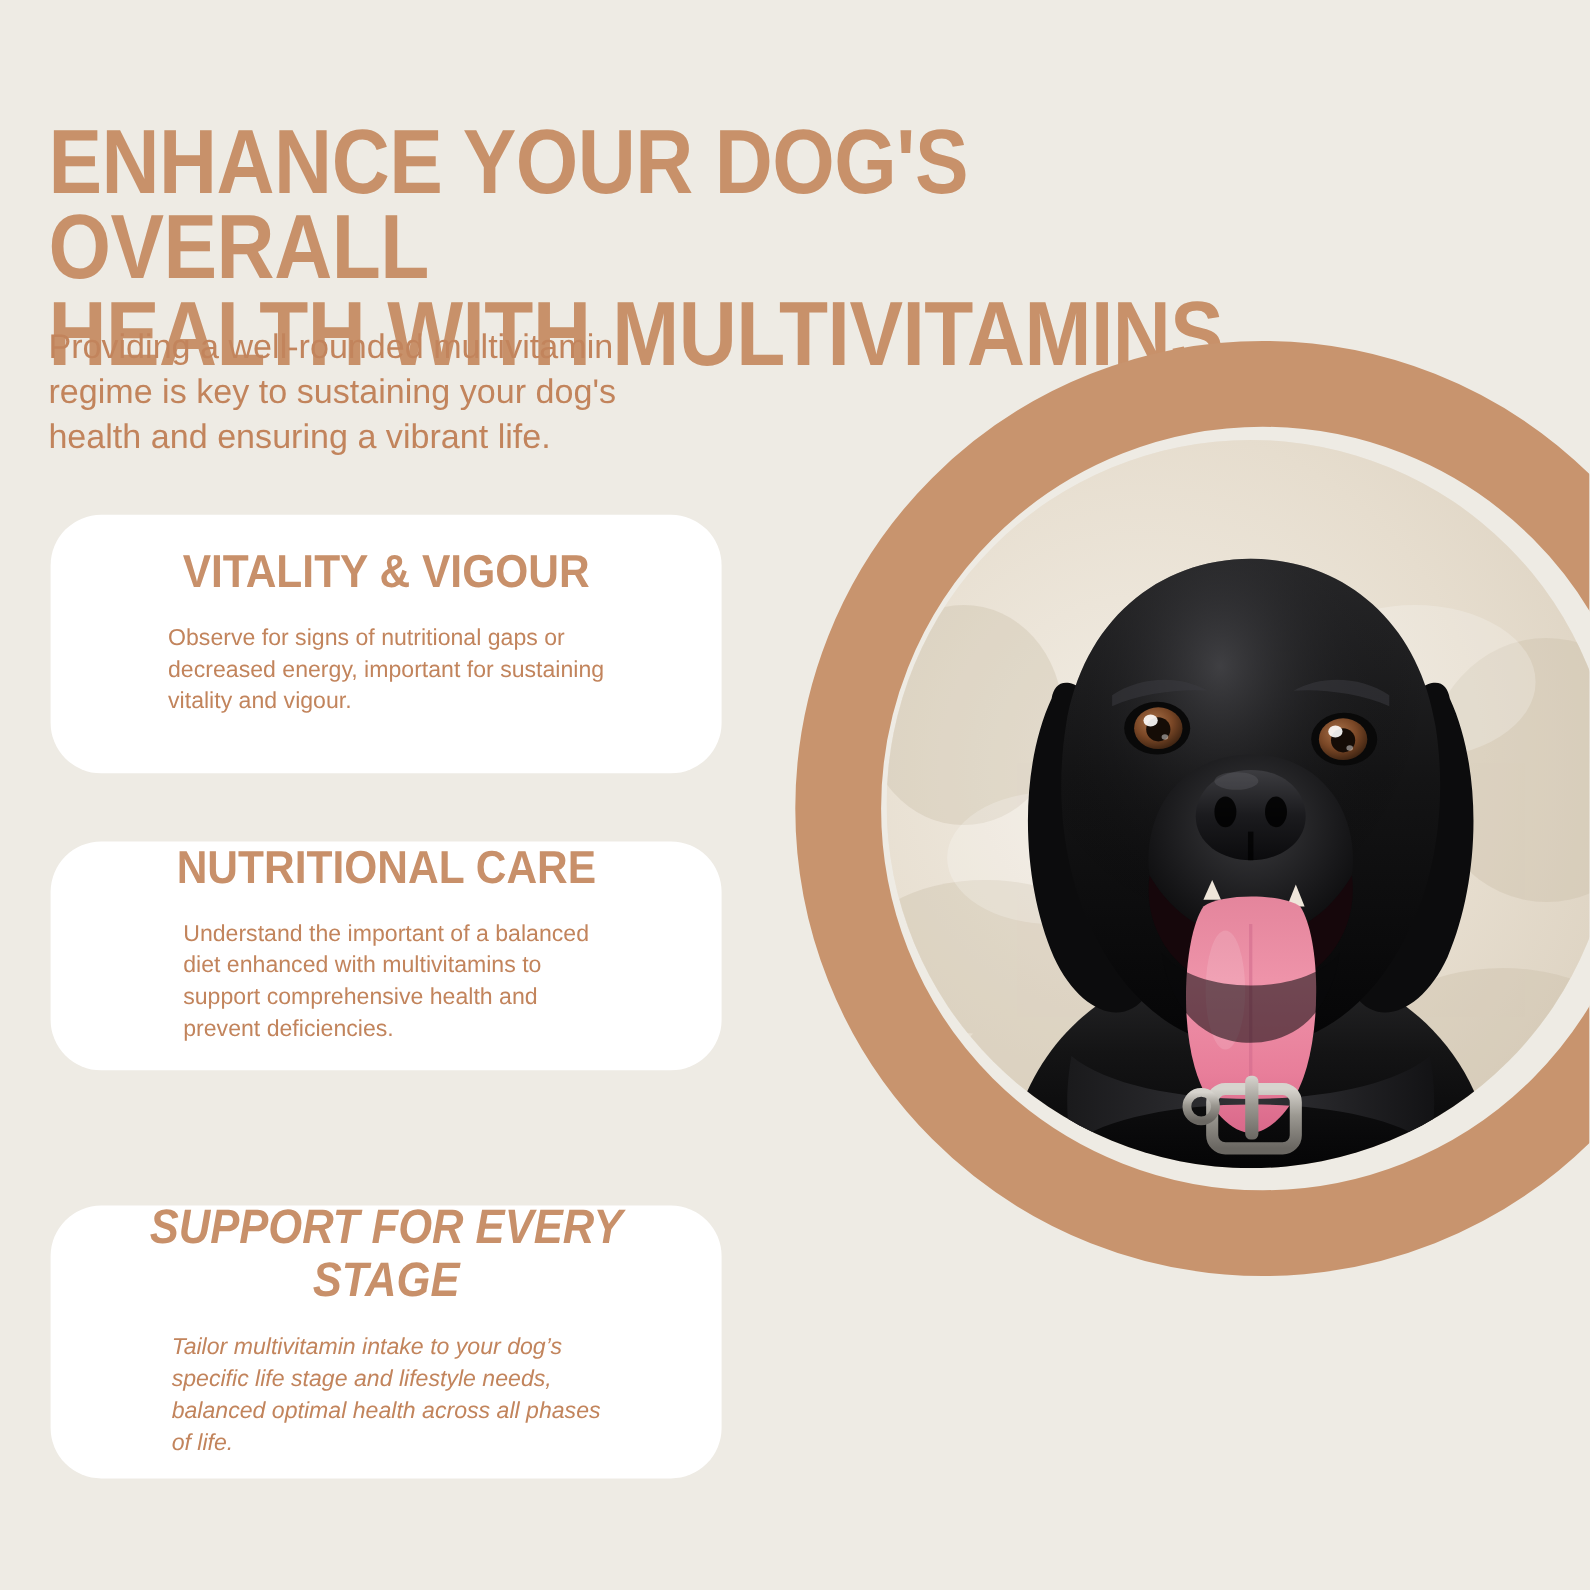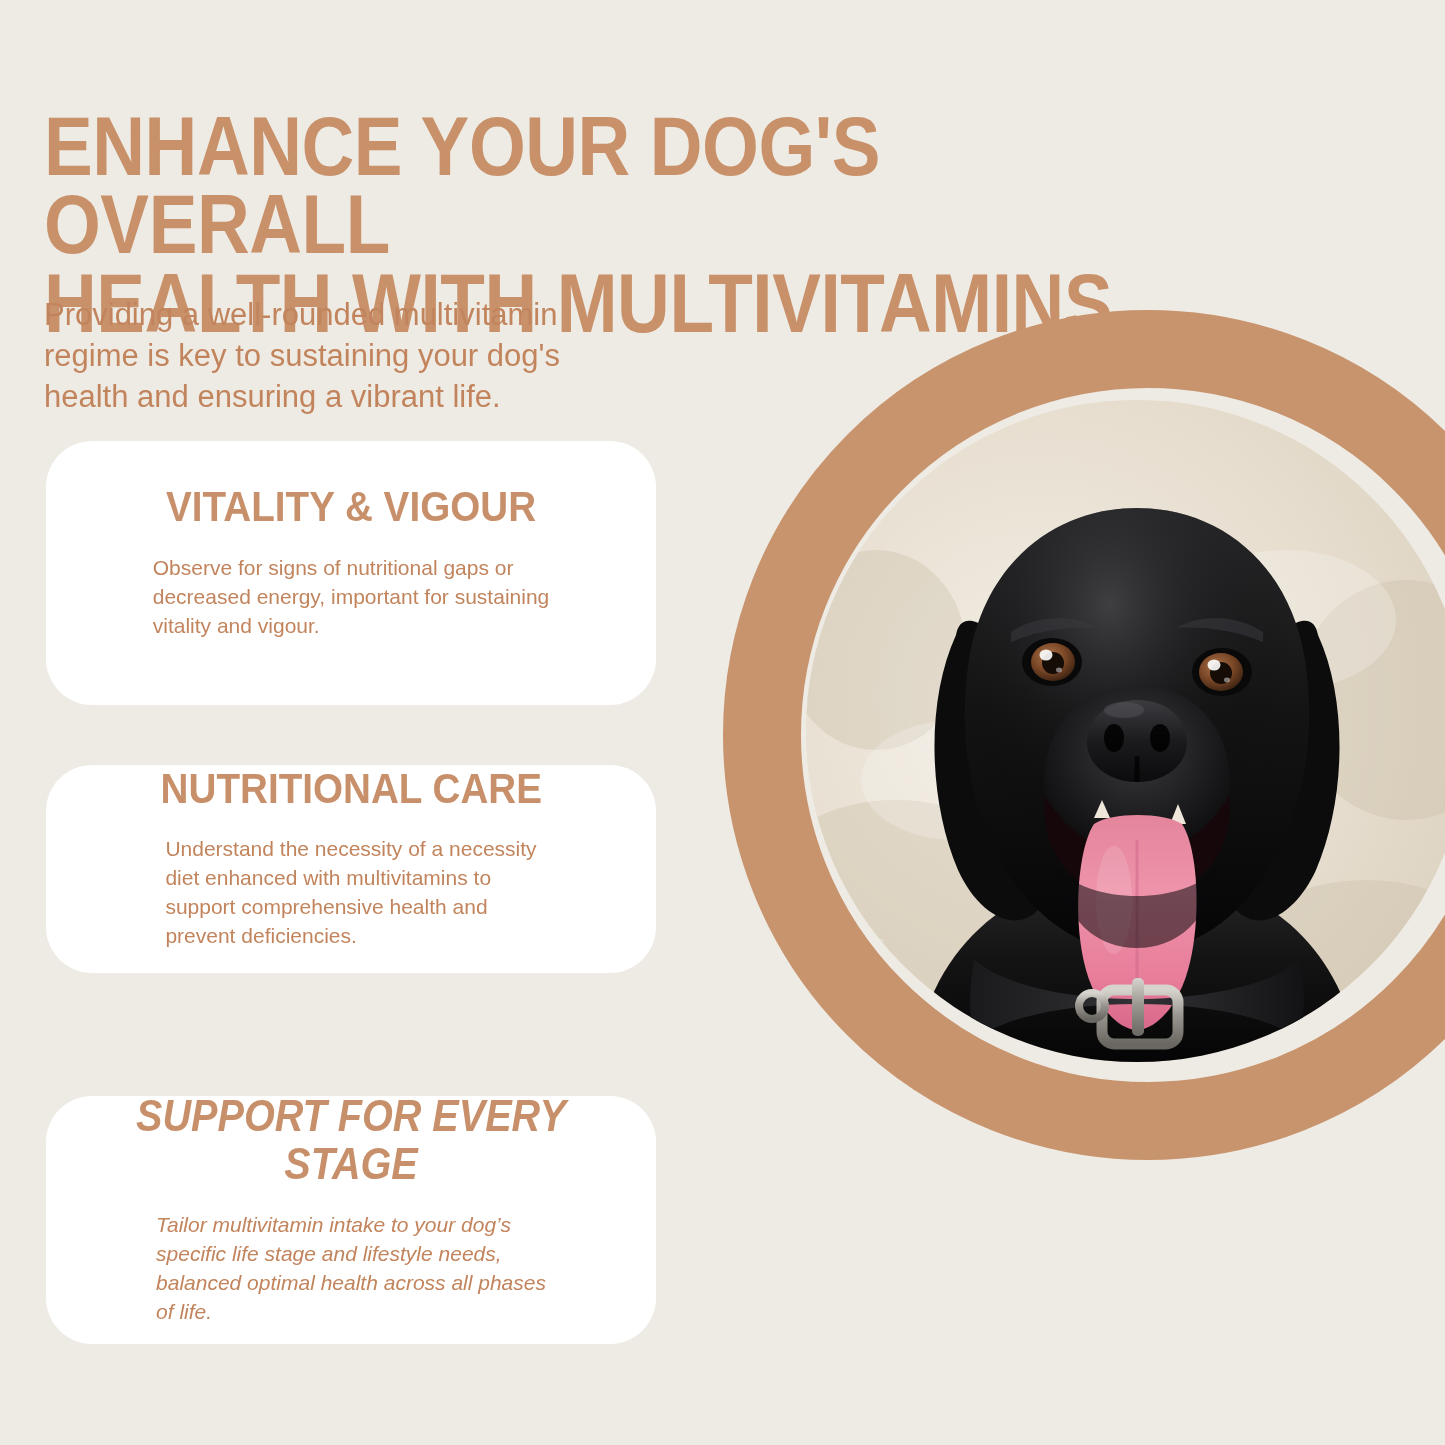--- a/index.html
+++ b/index.html
@@ -83,21 +83,21 @@
     width: 610px;
     background: #FFFFFF;
     border-radius: 46px;
     box-sizing: border-box;
     display: flex;
     flex-direction: column;
     align-items: center;
     justify-content: center;
     padding: 18px 16px 24px;
   }
-  #card-0 { top: 441px;  height: 264px; }
+  #card-0 { top: 468px;  height: 235px; }
   #card-1 { top: 765px;  height: 208px; }
   #card-2 { top: 1096px; height: 248px; font-style: italic; }
 
   .card-title {
     color: #C8906A;
     font-family: "Liberation Sans Narrow", "Liberation Sans", sans-serif;
     font-weight: bold;
     font-size: 42px;
     line-height: 1.1;
     letter-spacing: 0px;
@@ -266,21 +266,21 @@
 
   <div class="card" id="card-0">
     <h2 class="card-title">VITALITY &amp; VIGOUR</h2>
     <p class="card-body">Observe for signs of nutritional gaps or
 decreased energy, important for sustaining
 vitality and vigour.</p>
   </div>
 
   <div class="card" id="card-1">
     <h2 class="card-title">NUTRITIONAL CARE</h2>
-    <p class="card-body">Understand the necessity of a necessity
+    <p class="card-body">Understand the important of a balanced
 diet enhanced with multivitamins to
 support comprehensive health and
 prevent deficiencies.</p>
   </div>
 
   <div class="card" id="card-2">
     <h2 class="card-title">SUPPORT FOR EVERY STAGE</h2>
     <p class="card-body">Tailor multivitamin intake to your dog’s
 specific life stage and lifestyle needs,
 balanced optimal health across all phases

